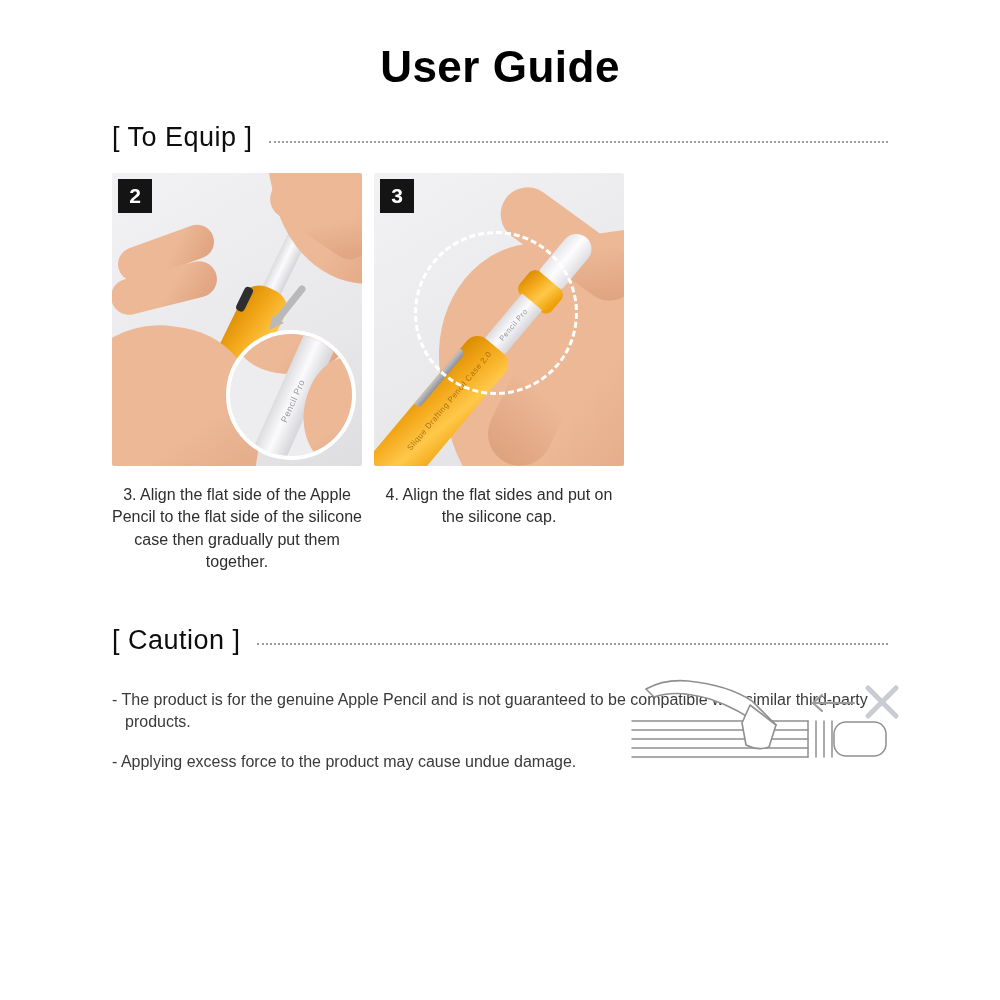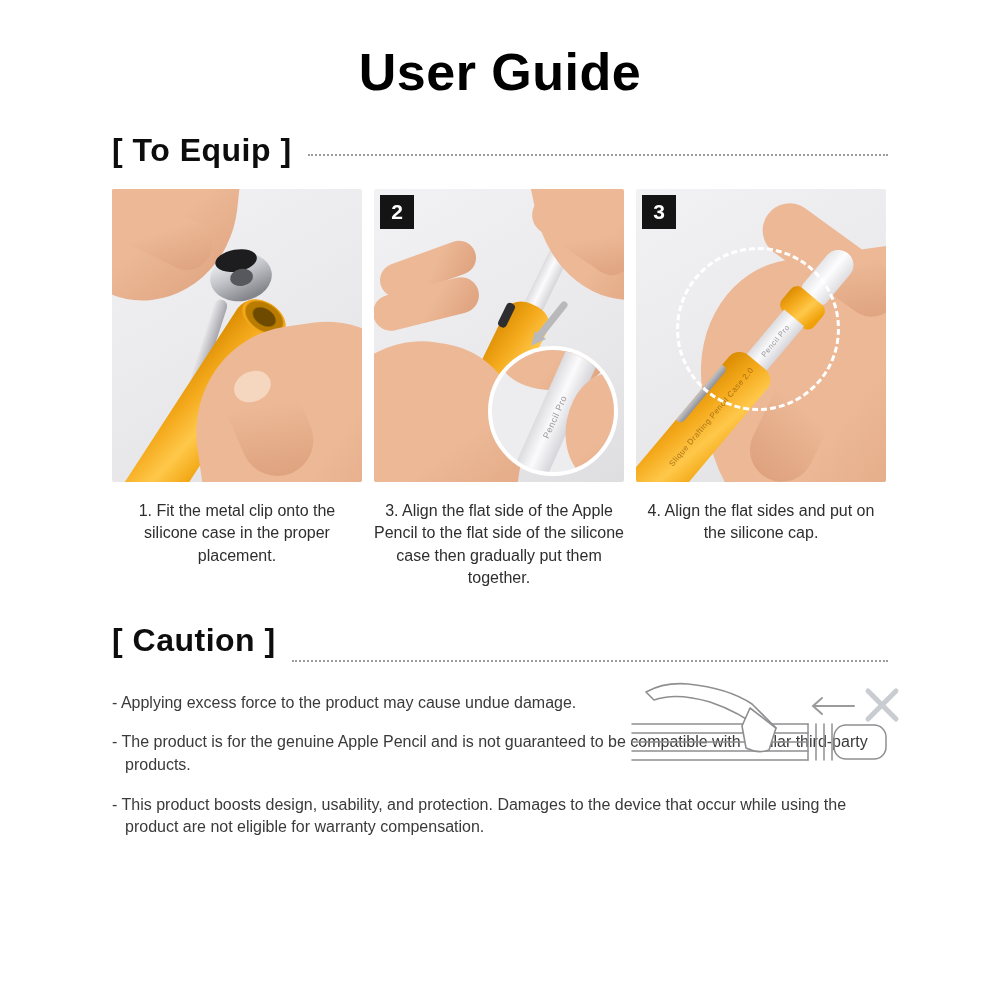--- a/index.html
+++ b/index.html
@@ -4,25 +4,25 @@
 <style>
   :root{
     --case-yellow:#F2A41C; --case-yellow-deep:#D98A00; --badge-bg:#141414;
     --text-main:#2E2E2E; --heading:#0D0D0D; --photo-bg:#EFEFF1;
     --skin:#ECB896; --skin-shadow:#DDA07C; --metal:#B9BCC2;
     --line-gray:#8F8F92; --x-gray:#C9CDD1; --pencil-white:#F7F7F9;
   }
   html,body{margin:0;padding:0;}
   body{width:1000px;height:1000px;background:#fff;font-family:"Liberation Sans",sans-serif;overflow:hidden;}
   .content{width:776px;margin:0 auto;}
-  .page-title{margin-top:42px;text-align:center;font-size:52px;font-weight:bold;color:#000;letter-spacing:.5px;}
+  .page-title{margin-top:42px;text-align:center;font-size:44px;font-weight:bold;color:#000;letter-spacing:.5px;}
   .section-head{display:flex;align-items:center;}
   .section-head.equip{margin-top:30px;}
-  .section-head.caution{margin-top:32px;align-items:flex-end;}
-  .section-label{font-size:32px;font-weight:bold;color:var(--heading);white-space:nowrap;letter-spacing:.5px;}
+  .section-head.caution{margin-top:51px;}
+  .section-label{font-size:27px;font-weight:normal;color:var(--heading);white-space:nowrap;letter-spacing:.5px;}
   .leader{flex:1;margin-left:16px;border-bottom:2px dotted #9C9C9C;height:2px;position:relative;top:3px;}
   .steps-row{display:flex;gap:12px;margin-top:20px;}
   .step-cell{width:250px;}
   .photo{position:relative;width:250px;height:293px;border-radius:2px;overflow:hidden;
          background:linear-gradient(150deg,#F2F2F4,#E8E8EB 65%,#DEDEE1);}
   .badge{position:absolute;top:6px;left:6px;width:34px;height:34px;background:var(--badge-bg);
          color:#fff;font-weight:bold;font-size:21px;display:flex;align-items:center;justify-content:center;z-index:9;}
   .step-caption{margin-top:18px;text-align:center;font-size:16px;line-height:1.4;color:var(--text-main);}
   
   .skin{background:linear-gradient(135deg,var(--skin) 55%,var(--skin-shadow));position:absolute;}
@@ -96,40 +96,20 @@
 
   <div class="page-title">User Guide</div>
 
   <div class="section-head equip">
     <div class="section-label">[ To Equip ]</div>
     <div class="leader"></div>
   </div>
 
   <div class="steps-row">
 
-    <div class="step-cell">
-      <div class="photo">
-        <div class="skin s1-hand-left"></div>
-        <div class="skin s1-finger"></div>
-        <div class="s1-arm"></div>
-        <div class="s1-case case-grad">
-          <div class="s1-open"></div>
-        </div>
-        <div class="s1-clip">
-          <div class="ring"></div>
-          <div class="cap"></div>
-          <div class="hole"></div>
-        </div>
-        <div class="skin s1-hand-right"></div>
-        <div class="skin s1-thumb">
-          <div class="s1-nail"></div>
-        </div>
-      </div>
-      <div class="step-caption">1. Fit the metal clip onto the silicone case in the proper placement.</div>
-    </div>
 
     <div class="step-cell">
       <div class="photo">
         <div class="badge">2</div>
         <div class="s2-assembly">
           <div class="s2-pencil pencil-grad"></div>
           <div class="s2-case case-grad">
             <div class="nub"></div>
             <div class="ribs"></div>
           </div>
@@ -206,18 +186,17 @@
       <g stroke="#9B9B9E" stroke-width="2" fill="none" stroke-linecap="round">
         <path d="M224 28 H184"></path>
           <path d="M192 20 L183 28 L192 36"></path>
       </g>
 
       <g stroke="#C9CDD1" stroke-width="5" stroke-linecap="round">
         <path d="M238 13 L266 41"></path>
           <path d="M266 13 L238 41"></path>
       </g>
     </svg>
+    <div class="caution-item">- The product is for the genuine Apple Pencil and is not guaranteed to be compatible with similar third-party products.</div>
     <div class="caution-item">- Applying excess force to the product may cause undue damage.</div>
-    <div class="caution-item">- The product is for the genuine Apple Pencil and is not guaranteed to be compatible with similar third-party products.</div>
-    <div class="caution-item">- This product boosts design, usability, and protection. Damages to the device that occur while using the product are not eligible for warranty compensation.</div>
   </div>
 
 </div>
 
 </body></html>

